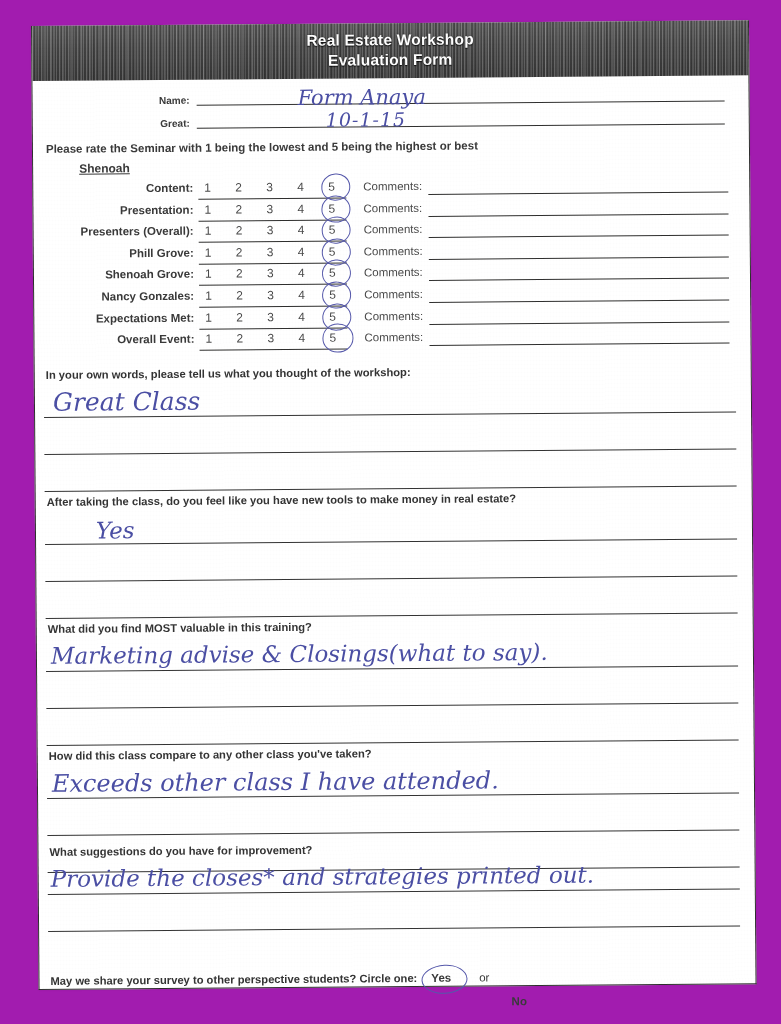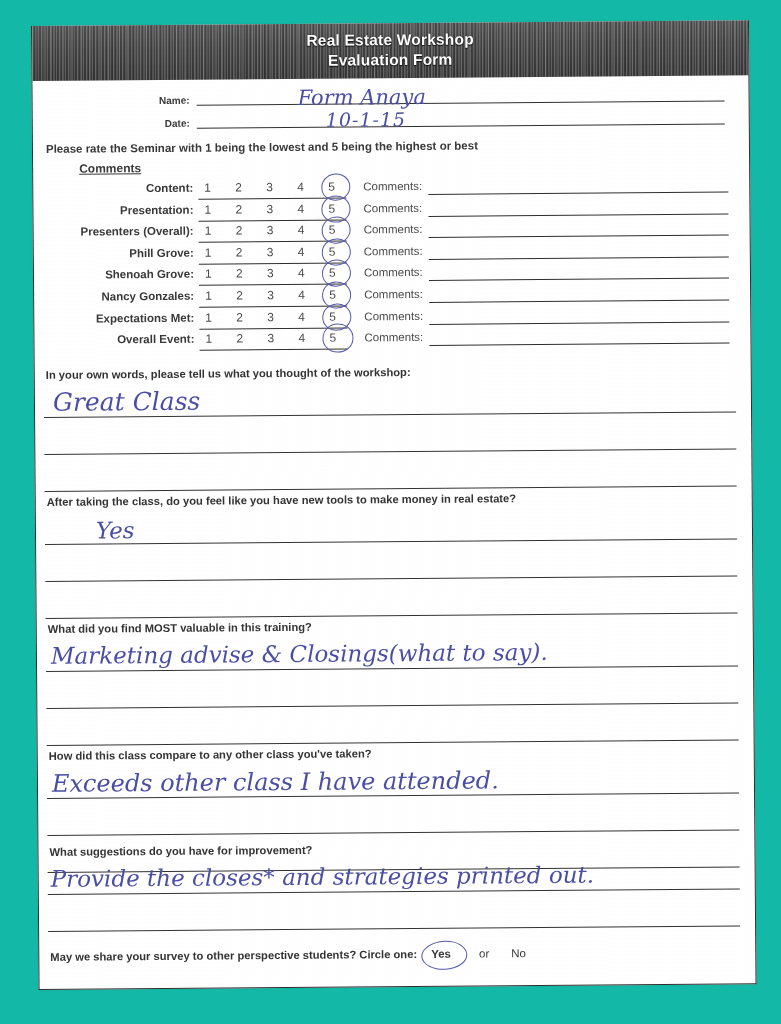--- a/index.html
+++ b/index.html
@@ -6,21 +6,21 @@
   html,body{margin:0;padding:0;background:#ffffff;}
   body{
     width:781px;height:1024px;overflow:hidden;position:relative;
     font-family:"Liberation Sans","DejaVu Sans",sans-serif;
     background:#f2f1ef;
   }
 
   
   #scan{
     position:absolute;left:0;top:0;width:781px;height:1024px;
-    background:#14b8a6;
+    background:#a21caf;
   }
   #sheet{
     position:absolute;left:31px;top:26px;width:716px;height:963px;
     background:#ffffff;
     border:1.5px solid #2e2e2e;
     border-top:none;
     transform:rotate(-0.45deg);
     transform-origin:0 0;
     box-shadow:0 0 2px rgba(0,0,0,.10);
   }
@@ -149,21 +149,21 @@
   .share-row{display:flex;align-items:center;gap:0;}
   .opt-yes{position:relative;margin-left:14px;font-weight:bold;font-size:11.5px;color:#3a3a3a;}
   .yes-circle{
     position:absolute;left:-10px;top:-7px;width:44px;height:27px;
     border:1.7px solid #5659ab;
     border-radius:52% 48% 50% 50% / 50% 52% 48% 50%;
     transform:rotate(-3deg);
     pointer-events:none;
   }
   .opt-or{margin-left:28px;font-weight:normal;font-size:11.5px;color:#3a3a3a;}
-  .opt-no{margin-left:22px;font-weight:normal;font-size:11.5px;color:#3a3a3a;}
+  .opt-no{margin-left:22px;font-weight:bold;font-size:11.5px;color:#3a3a3a;margin-top:48px;}
 </style>
 </head>
 <body>
 
 <div id="scan">
   <div id="sheet">
 
     <div class="header-band">
       <div class="header-title">
         <span>Real Estate Workshop</span>
@@ -171,27 +171,27 @@
       </div>
     </div>
 
     <div class="nd-row" style="left:85px;top:70px;">
       <div class="nd-label lbl">Name:</div>
       <div class="nd-line"></div>
     </div>
     <div class="nd-hand" style="left:265px;top:62px;font-size:21px;">Form Anaya</div>
 
     <div class="nd-row" style="left:85px;top:93px;">
-      <div class="nd-label lbl">Date:</div>
+      <div class="nd-label lbl">Great:</div>
       <div class="nd-line"></div>
     </div>
     <div class="nd-hand" style="left:293px;top:85px;font-size:19px;letter-spacing:1px;">10-1-15</div>
 
     <div class="instruction" style="top:117px;">Please rate the Seminar with 1 being the lowest and 5 being the highest or best</div>
-    <div class="category-hd">Comments</div>
+    <div class="category-hd">Shenoah</div>
 
     <div id="ratings">
 
       <div class="rrow">
         <div class="rlabel">Content:</div>
         <div class="rscale">
           <span class="n1">1</span>
           <span class="n2">2</span>
           <span class="n3">3</span>
           <span class="n4">4</span>

